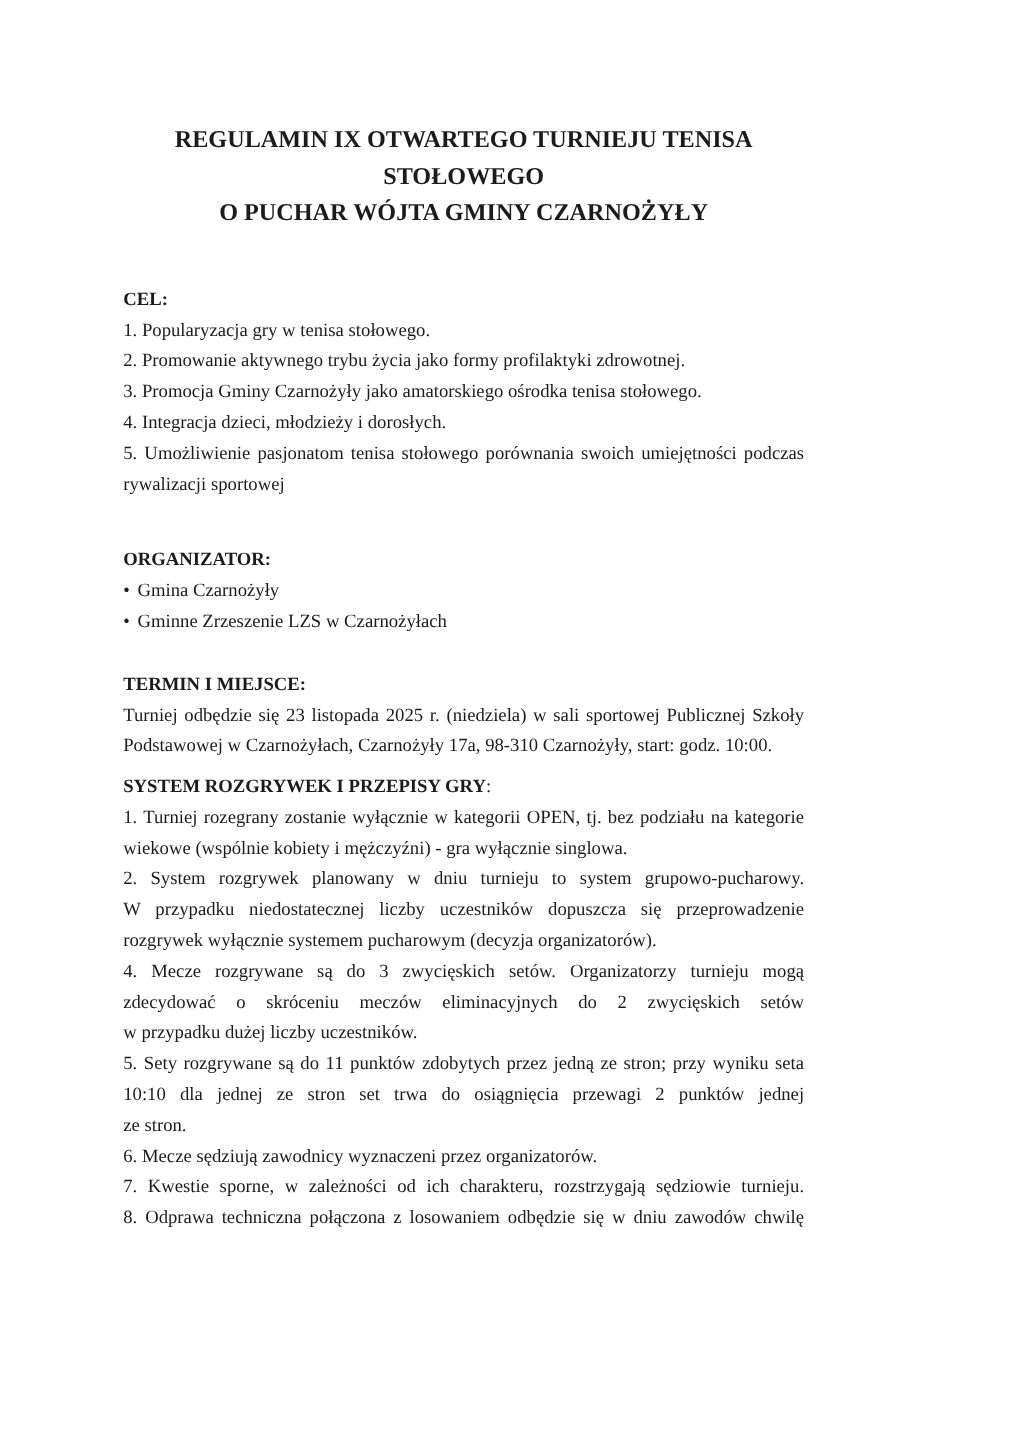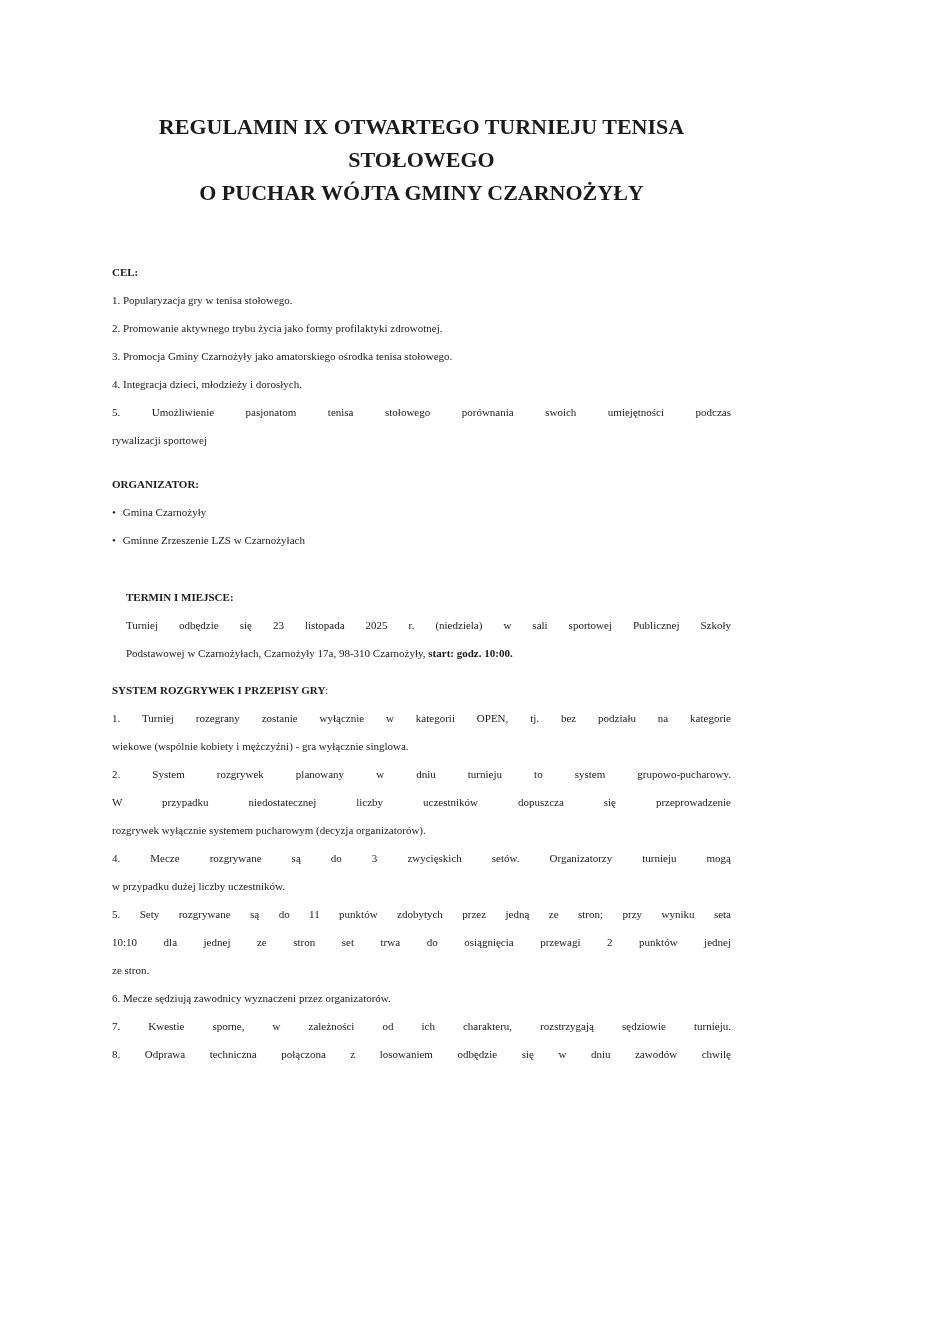--- a/index.html
+++ b/index.html
@@ -20,37 +20,37 @@
   }
   .title {
     margin: 0 0 49px 0;
     text-align: center;
     font-size: 22px;
     font-weight: bold;
     line-height: 33px;
   }
   .tline { display: block; }
   .sec { margin: 0; }
-  .sec-organizator { margin-top: 16px; }
-  .sec-termin { margin-top: 29px; margin-left: 14px; }
+  .sec-organizator { margin-top: 41px; }
+  .sec-termin { margin-top: 29px; }
   .sec-system { margin-top: 9px; }
   .heading,
   .line {
-    font-size: 11px;
+    font-size: 17px;
     line-height: 28px;
   }
   .heading { font-weight: bold; }
   .heading .colon-regular { font-weight: normal; }
   .jline {
     text-align: justify;
     text-align-last: justify;
   }
   .bullet-line .bullet { display: inline-block; }
   .bullet-line .bullet-label { margin-left: 7px; }
-  b, .bold { font-weight: bold; }
+  b, .bold { font-weight: normal; }
 </style>
 </head>
 <body>
 
 <div class="page">
 
   <h1 class="title">
     <span class="tline">REGULAMIN IX OTWARTEGO TURNIEJU TENISA STOŁOWEGO</span>
     <span class="tline">O PUCHAR WÓJTA GMINY CZARNOŻYŁY</span>
   </h1>
@@ -86,20 +86,21 @@
 
     <div class="line jline">1. Turniej rozegrany zostanie wyłącznie w kategorii OPEN, tj. bez podziału na kategorie</div>
     <div class="line">wiekowe (wspólnie kobiety i mężczyźni) - gra wyłącznie singlowa.</div>
 
     <div class="line jline">2. System rozgrywek planowany w dniu turnieju to system grupowo-pucharowy.</div>
     <div class="line jline">W przypadku niedostatecznej liczby uczestników dopuszcza się przeprowadzenie</div>
     <div class="line">rozgrywek wyłącznie systemem pucharowym (decyzja organizatorów).</div>
 
 
     <div class="line jline">4. Mecze rozgrywane są do 3 zwycięskich setów. Organizatorzy turnieju mogą</div>
+    <div class="line jline">zdecydować o skróceniu meczów eliminacyjnych do 2 zwycięskich setów</div>
     <div class="line">w przypadku dużej liczby uczestników.</div>
 
     <div class="line jline">5. Sety rozgrywane są do 11 punktów zdobytych przez jedną ze stron; przy wyniku seta</div>
     <div class="line jline">10:10 dla jednej ze stron set trwa do osiągnięcia przewagi 2 punktów jednej</div>
     <div class="line">ze stron.</div>
 
     <div class="line">6. Mecze sędziują zawodnicy wyznaczeni przez organizatorów.</div>
 
     <div class="line jline">7. Kwestie sporne, w zależności od ich charakteru, rozstrzygają sędziowie turnieju.</div>
 

